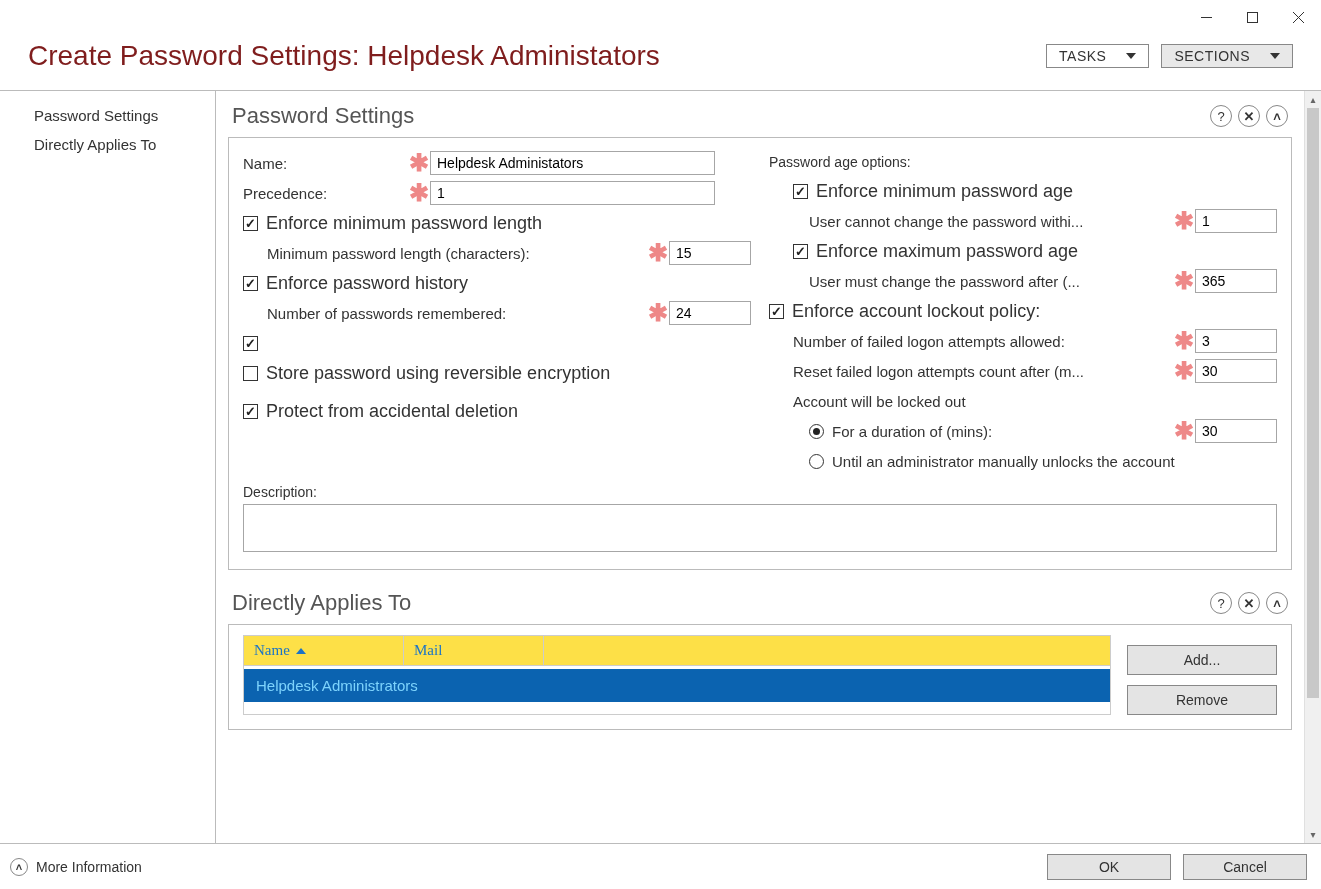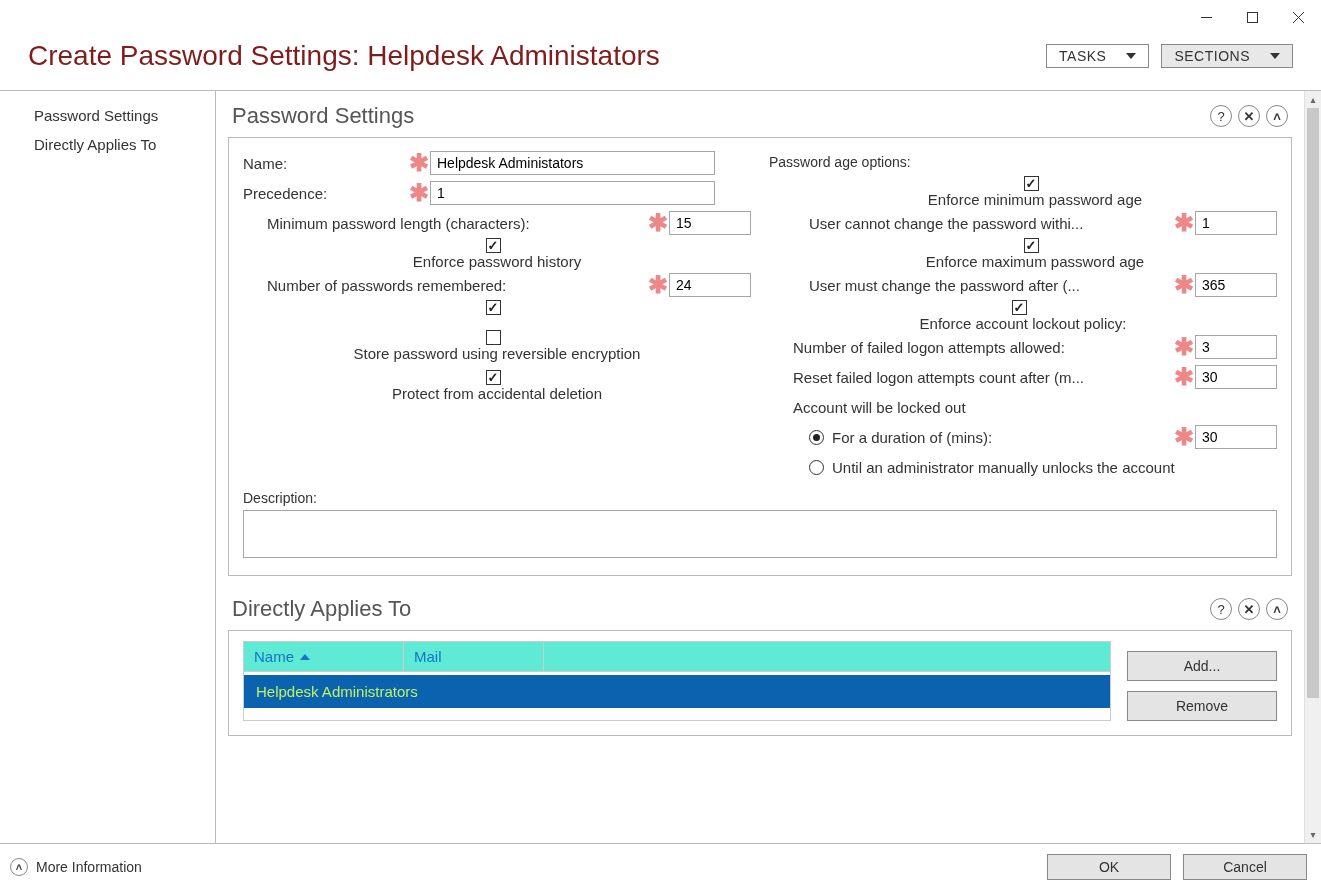--- a/index.html
+++ b/index.html
@@ -31,34 +31,34 @@
   .cols { display:flex; gap:18px;justify-content:flex-end; }
   .col { flex:1; min-width:0; }
   .row { display:flex; align-items:center; min-height:30px; position:relative; }
   .lbl { width:165px; font-size:15px; color:#333; }
   .ast { color:#e88; font-size:24px; font-weight:bold; line-height:14px; width:22px; text-align:center; }
   input.txt { border:1px solid #a6a6a6; padding:2px 6px; font-size:14px; font-family:inherit; height:24px; }
   input.txt.med { width:285px; }
   input.txt.small { width:82px; }
   .cb { width:15px; height:15px; border:1px solid #333; margin-right:8px; display:inline-flex; align-items:center; justify-content:center; flex-shrink:0; }
   .cb.checked::after { content:"✓"; font-size:13px; line-height:13px; font-weight:bold; color:#222; }
-  .cb-row { display:flex; align-items:center; min-height:30px; font-size:15px;flex-direction:column; }
+  .cb-row { display:flex; align-items:center; min-height:30px; font-size:18px; }
   .indent1 { padding-left:24px; }
   .indent2 { padding-left:40px; }
   .sub { display:flex; align-items:center; min-height:30px; font-size:15px; }
   .sub-lbl { flex:1; white-space:nowrap; overflow:hidden; text-overflow:ellipsis; }
   .radio { width:15px; height:15px; border:1px solid #333; border-radius:50%; margin-right:8px; display:inline-flex; align-items:center; justify-content:center; flex-shrink:0; }
   .radio.checked::after { content:""; width:7px; height:7px; border-radius:50%; background:#222; }
   textarea.desc { width:100%; height:48px; border:1px solid #a6a6a6; resize:none; font-family:inherit; font-size:14px; margin-top:4px; }
   .table-wrap { display:flex; gap:16px; }
   .table { flex:1; border:1px solid #ccc; min-width:0; }
-  .thead { display:flex; border-bottom:1px solid #ccc; background:#5eead4; }
+  .thead { display:flex; border-bottom:1px solid #ccc; background:#fde047;font-family:Liberation Serif, serif; }
   .th { border-right:1px solid #ccc; padding:6px 10px; color:#1a73c7; font-size:15px; display:flex; align-items:center; gap:6px; }
   .th .sort { width:0; height:0; border-left:5px solid transparent; border-right:5px solid transparent; border-bottom:6px solid #1a73c7; }
-  .trow { padding:8px 12px; color:#bef264; font-size:15px; }
+  .trow { padding:8px 12px; color:#7dd3fc; font-size:15px; }
   .trow.sel { background:#0b63b0; }
   .tbl-gap { height:3px; background:#fff; }
   .side-btns { display:flex; flex-direction:column; gap:10px; padding-top:10px; }
   .gbtn { width:150px; height:30px; border:1px solid #888; background:#e4e4e4; font-size:14px; display:flex; align-items:center; justify-content:center; }
   .footer { height:46px; border-top:1px solid #bbb; display:flex; align-items:center; justify-content:space-between; padding:0 14px 0 10px; }
   .more { display:flex; align-items:center; gap:8px; font-size:14px; color:#333; }
   .foot-btns { display:flex; gap:12px; }
   .fbtn { width:124px; height:26px; border:1px solid #888; background:#e4e4e4; font-size:14px; display:flex; align-items:center; justify-content:center; }
   .spacer { height:8px; }
 </style>
@@ -130,20 +130,24 @@
                 <div class="lbl">Name:</div>
                 <div class="ast">✱</div>
                 <input class="txt med" value="Helpdesk Administators" style="">
               </div>
               <div class="row">
                 <div class="lbl">Precedence:</div>
                 <div class="ast">✱</div>
                 <input class="txt med" value="1" style="">
               </div>
 
+              <div class="cb-row">
+                <span class="cb checked"></span>
+                <span>Enforce minimum password length</span>
+              </div>
               <div class="sub indent1">
                 <span class="sub-lbl">Minimum password length (characters):</span>
                 <div class="ast">✱</div>
                 <input class="txt small" value="15" style="">
               </div>
 
               <div class="cb-row">
                 <span class="cb checked"></span>
                 <span>Enforce password history</span>
               </div>

